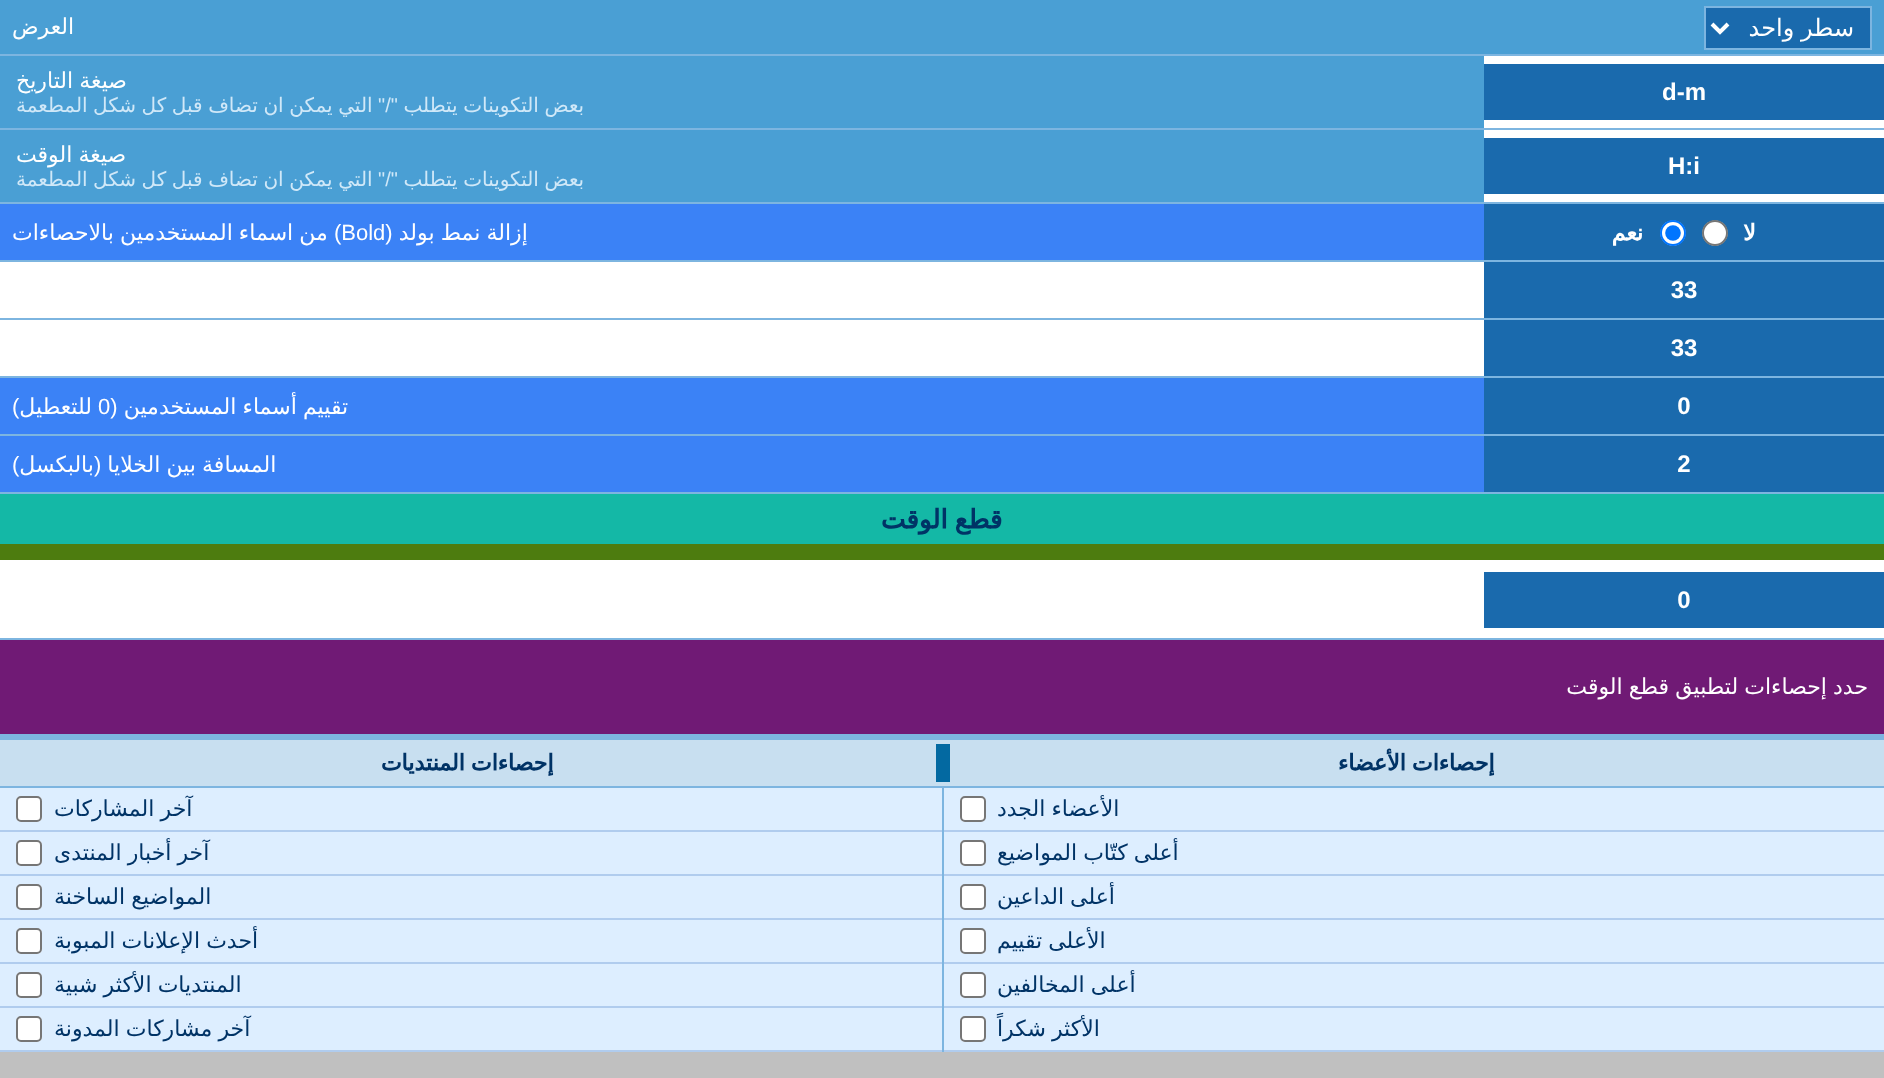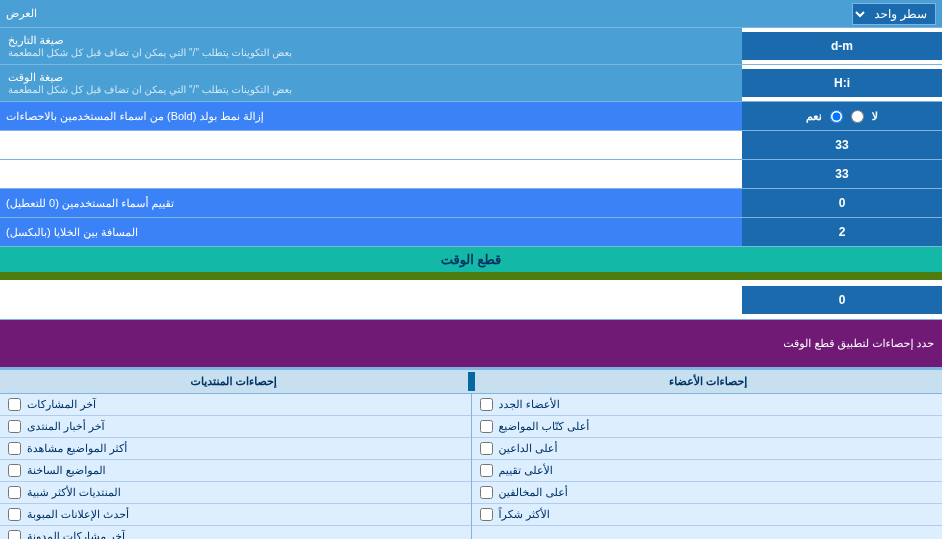--- a/index.html
+++ b/index.html
@@ -291,36 +291,32 @@
       <div class="stats-col">
         <div class="stats-item">
           <label>آخر المشاركات</label>
           <input type="checkbox" style="">
         </div>
         <div class="stats-item">
           <label>آخر أخبار المنتدى</label>
           <input type="checkbox" style="">
         </div>
         <div class="stats-item">
-          <label>أكثر المواضيع مشاهدة</label>
-          <input type="checkbox" style="">
-        </div>
-        <div class="stats-item">
           <label>المواضيع الساخنة</label>
           <input type="checkbox" style="">
         </div>
         <div class="stats-item">
+          <label>أحدث الإعلانات المبوبة</label>
+          <input type="checkbox" style="">
+        </div>
+        <div class="stats-item">
           <label>المنتديات الأكثر شبية</label>
           <input type="checkbox" style="">
         </div>
         <div class="stats-item">
-          <label>أحدث الإعلانات المبوبة</label>
-          <input type="checkbox" style="">
-        </div>
-        <div class="stats-item">
           <label>آخر مشاركات المدونة</label>
           <input type="checkbox" style="">
         </div>
       </div>
     </div>
   </div>
 
 </div>
 
 </body></html>

